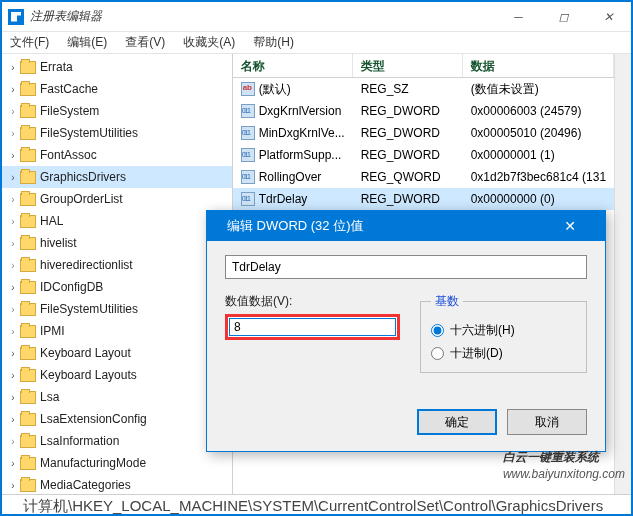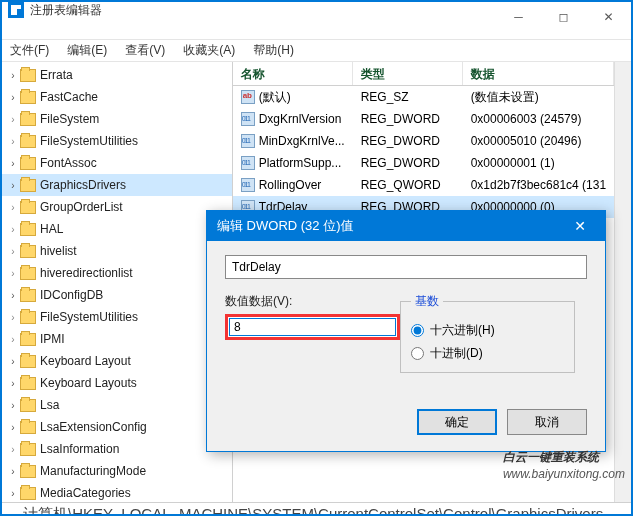--- a/index.html
+++ b/index.html
@@ -1,17 +1,17 @@
 <!DOCTYPE html>
 <html><head>
 <meta charset="utf-8">
 <style>
 * { box-sizing: border-box; margin: 0; padding: 0; font-family: "Microsoft YaHei", "Segoe UI", sans-serif; font-size: 12px; }
 body { background: #fff; width: 633px; height: 516px; border: 2px solid #0078d7; overflow: hidden; position: relative; }
-.titlebar { height: 38px; background: #fff; display: flex; padding-left: 6px; border-bottom: 1px solid #e5e5e5; }
+.titlebar { height: 30px; background: #fff; display: flex; align-items: center; padding-left: 6px; border-bottom: 1px solid #e5e5e5; font-style: italic; }
 .titlebar .app-icon { width: 16px; height: 16px; background: #0078d7; margin-right: 6px; position: relative; }
 .titlebar .app-icon::after { content:""; position:absolute; left:3px; top:3px; right:3px; bottom:3px; background:#fff; clip-path: polygon(0 0,100% 0,100% 40%,60% 40%,60% 100%,0 100%);}
 .titlebar .title { flex: 1; color: #333; }
 .win-btns { display: flex; }
 .win-btn { width: 45px; height: 30px; display: flex; align-items: center; justify-content: center; color: #555; }
 .menubar { height: 22px; display: flex; align-items: center; padding: 0 6px; gap: 14px; border-bottom: 1px solid #e5e5e5; color: #333; }
 .menuitem { padding: 2px 2px; }
 .main { display: flex; height: 440px; }
 .tree { width: 232px; border-right: 1px solid #d0d0d0; overflow-y: auto; overflow-x: hidden; padding-top: 2px; background:#fff;}
 .tree-row { display: flex; align-items: center; height: 22px; padding-left: 4px; white-space: nowrap; }
@@ -31,27 +31,27 @@
 .val-row.selected { background: #cde8ff; }
 .val-row .cell { padding: 0 8px; overflow: hidden; white-space: nowrap; text-overflow: ellipsis; }
 .val-row .col-name { display: flex; align-items: center; gap: 4px; }
 .reg-icon { width: 14px; height: 14px; border: 1px solid #7aa0c4; background: #cfe3f5; position: relative; flex-shrink:0;}
 .reg-icon.sz::after { content:"ab"; position:absolute; font-size:8px; color:#c33; left:1px; top:0; font-weight:bold;}
 .reg-icon.dw::after { content:"011"; position:absolute; font-size:7px; color:#2568b5; left:0; top:2px; letter-spacing:-1px;}
 .status { height: 29px; border-top: 1px solid #d0d0d0; padding: 2px 21px; color: #444; font-size: 15px; white-space: nowrap; overflow: hidden; }
 .scroll-v { width: 17px; background: #f0f0f0; border-left:1px solid #ddd;}
 
 .dialog { position: absolute; left: 204px; top: 208px; width: 400px; background: #f0f0f0; border: 1px solid #0078d7; box-shadow: 3px 3px 12px rgba(0,0,0,0.3); }
-.dlg-title { height: 30px; background: #0078d7; color: #fff; display: flex; align-items: center; padding: 0 10px; }
+.dlg-title { height: 30px; background: #0078d7; color: #fff; display: flex; align-items: center; padding: 0 20px; }
 .dlg-title .t { flex: 1; font-size: 13px; }
 .dlg-close { width: 30px; height: 30px; display:flex; align-items:center; justify-content:center; color:#fff; font-size:14px;}
 .dlg-body { padding: 14px 18px 16px; }
 .dlg-label { color: #222; margin-bottom: 4px; }
 .dlg-input { width: 100%; height: 24px; border: 1px solid #888; background: #fff; padding: 2px 6px; margin-bottom: 14px; }
-.dlg-row { display: flex; align-items: flex-start; }
+.dlg-row { display: flex; gap: 20px; align-items: flex-start; }
 .value-box { width: 175px; height: 26px; border: 3px solid #f33333; padding: 1px; background:#fff;}
 .value-box input { border: 1px solid #0078d7; width: 100%; height: 100%; padding: 2px 4px; color: #000; }
 .fieldset { border: 1px solid #c0c0c0; padding: 6px 10px 10px; width: 175px; }
 .fieldset legend { color: #1d4ed8; padding: 0 4px; }
 .radio-row { display: flex; align-items: center; gap: 6px; margin-top: 6px; }
 .radio-row input { accent-color: #0078d7; }
 .dlg-btns { display: flex; justify-content: flex-end; gap: 10px; margin-top: 36px; }
 .dlg-btn { width: 80px; height: 26px; border: 1px solid #888; background: #e1e1e1; }
 .dlg-btn.primary { border: 2px solid #0078d7; }
 .watermark { position: absolute; right: 6px; bottom: 32px; font-size: 13px; color: #555; font-style: italic; font-family: serif; pointer-events:none;}

